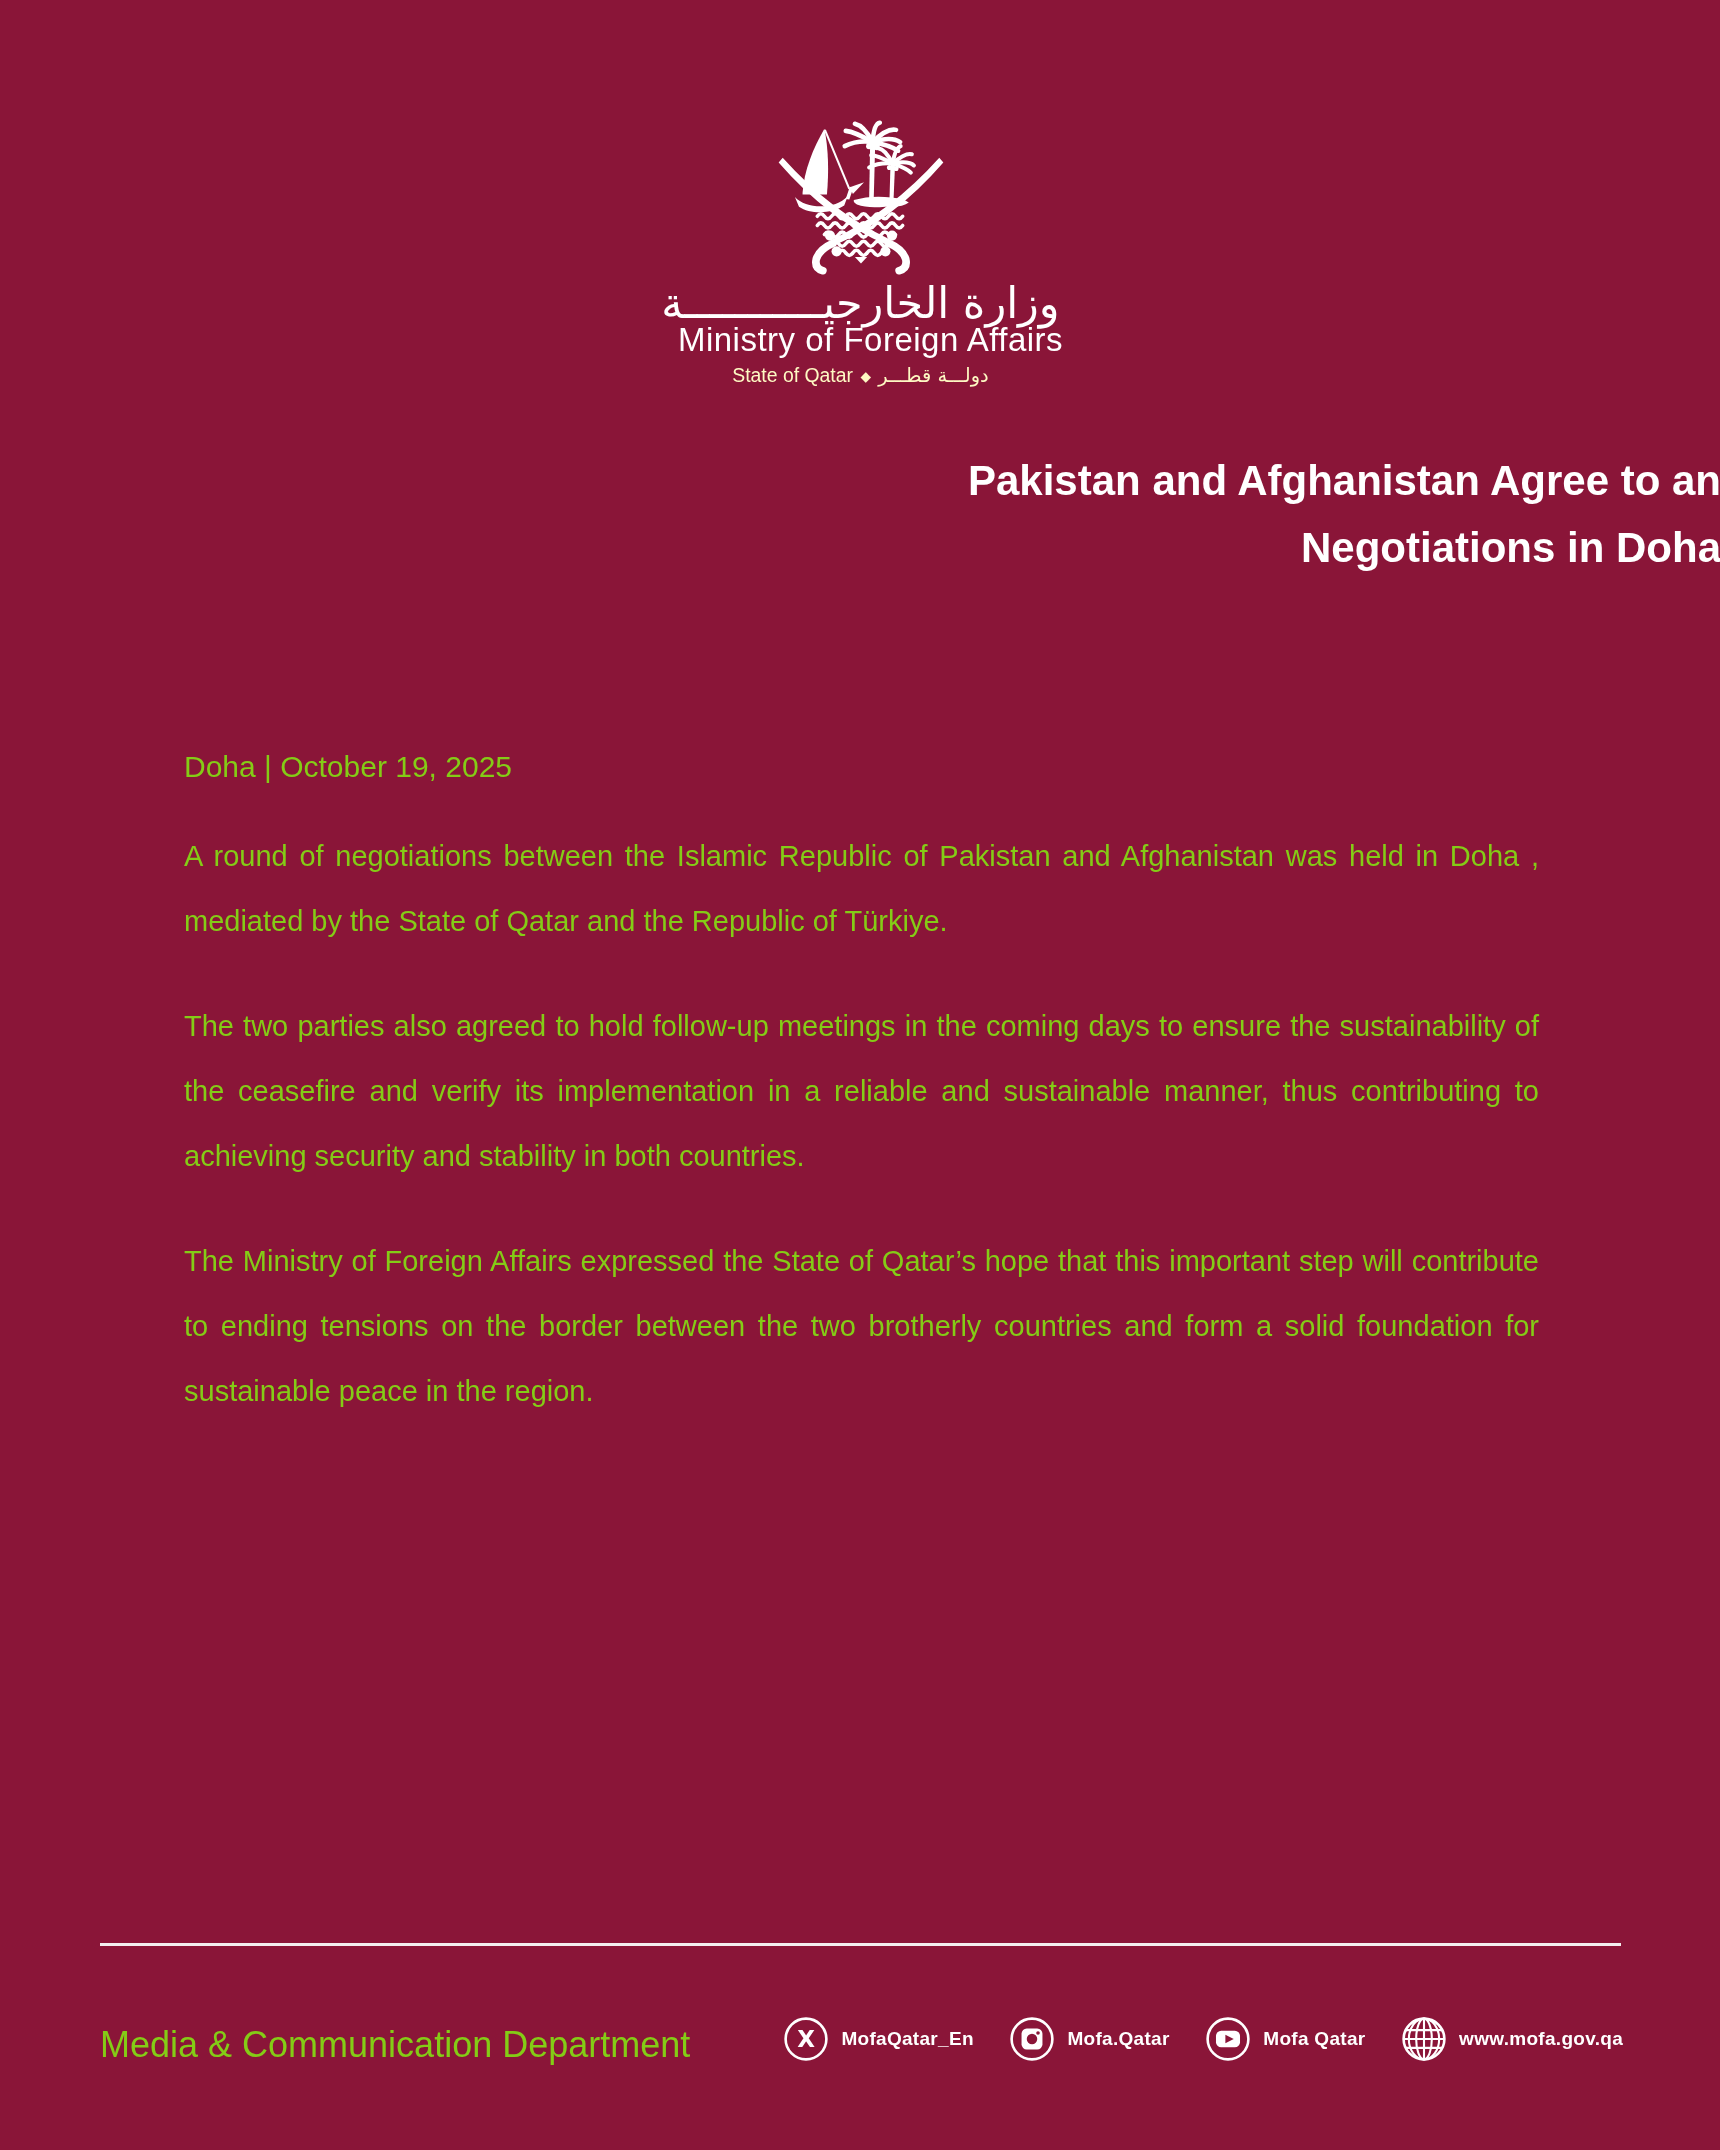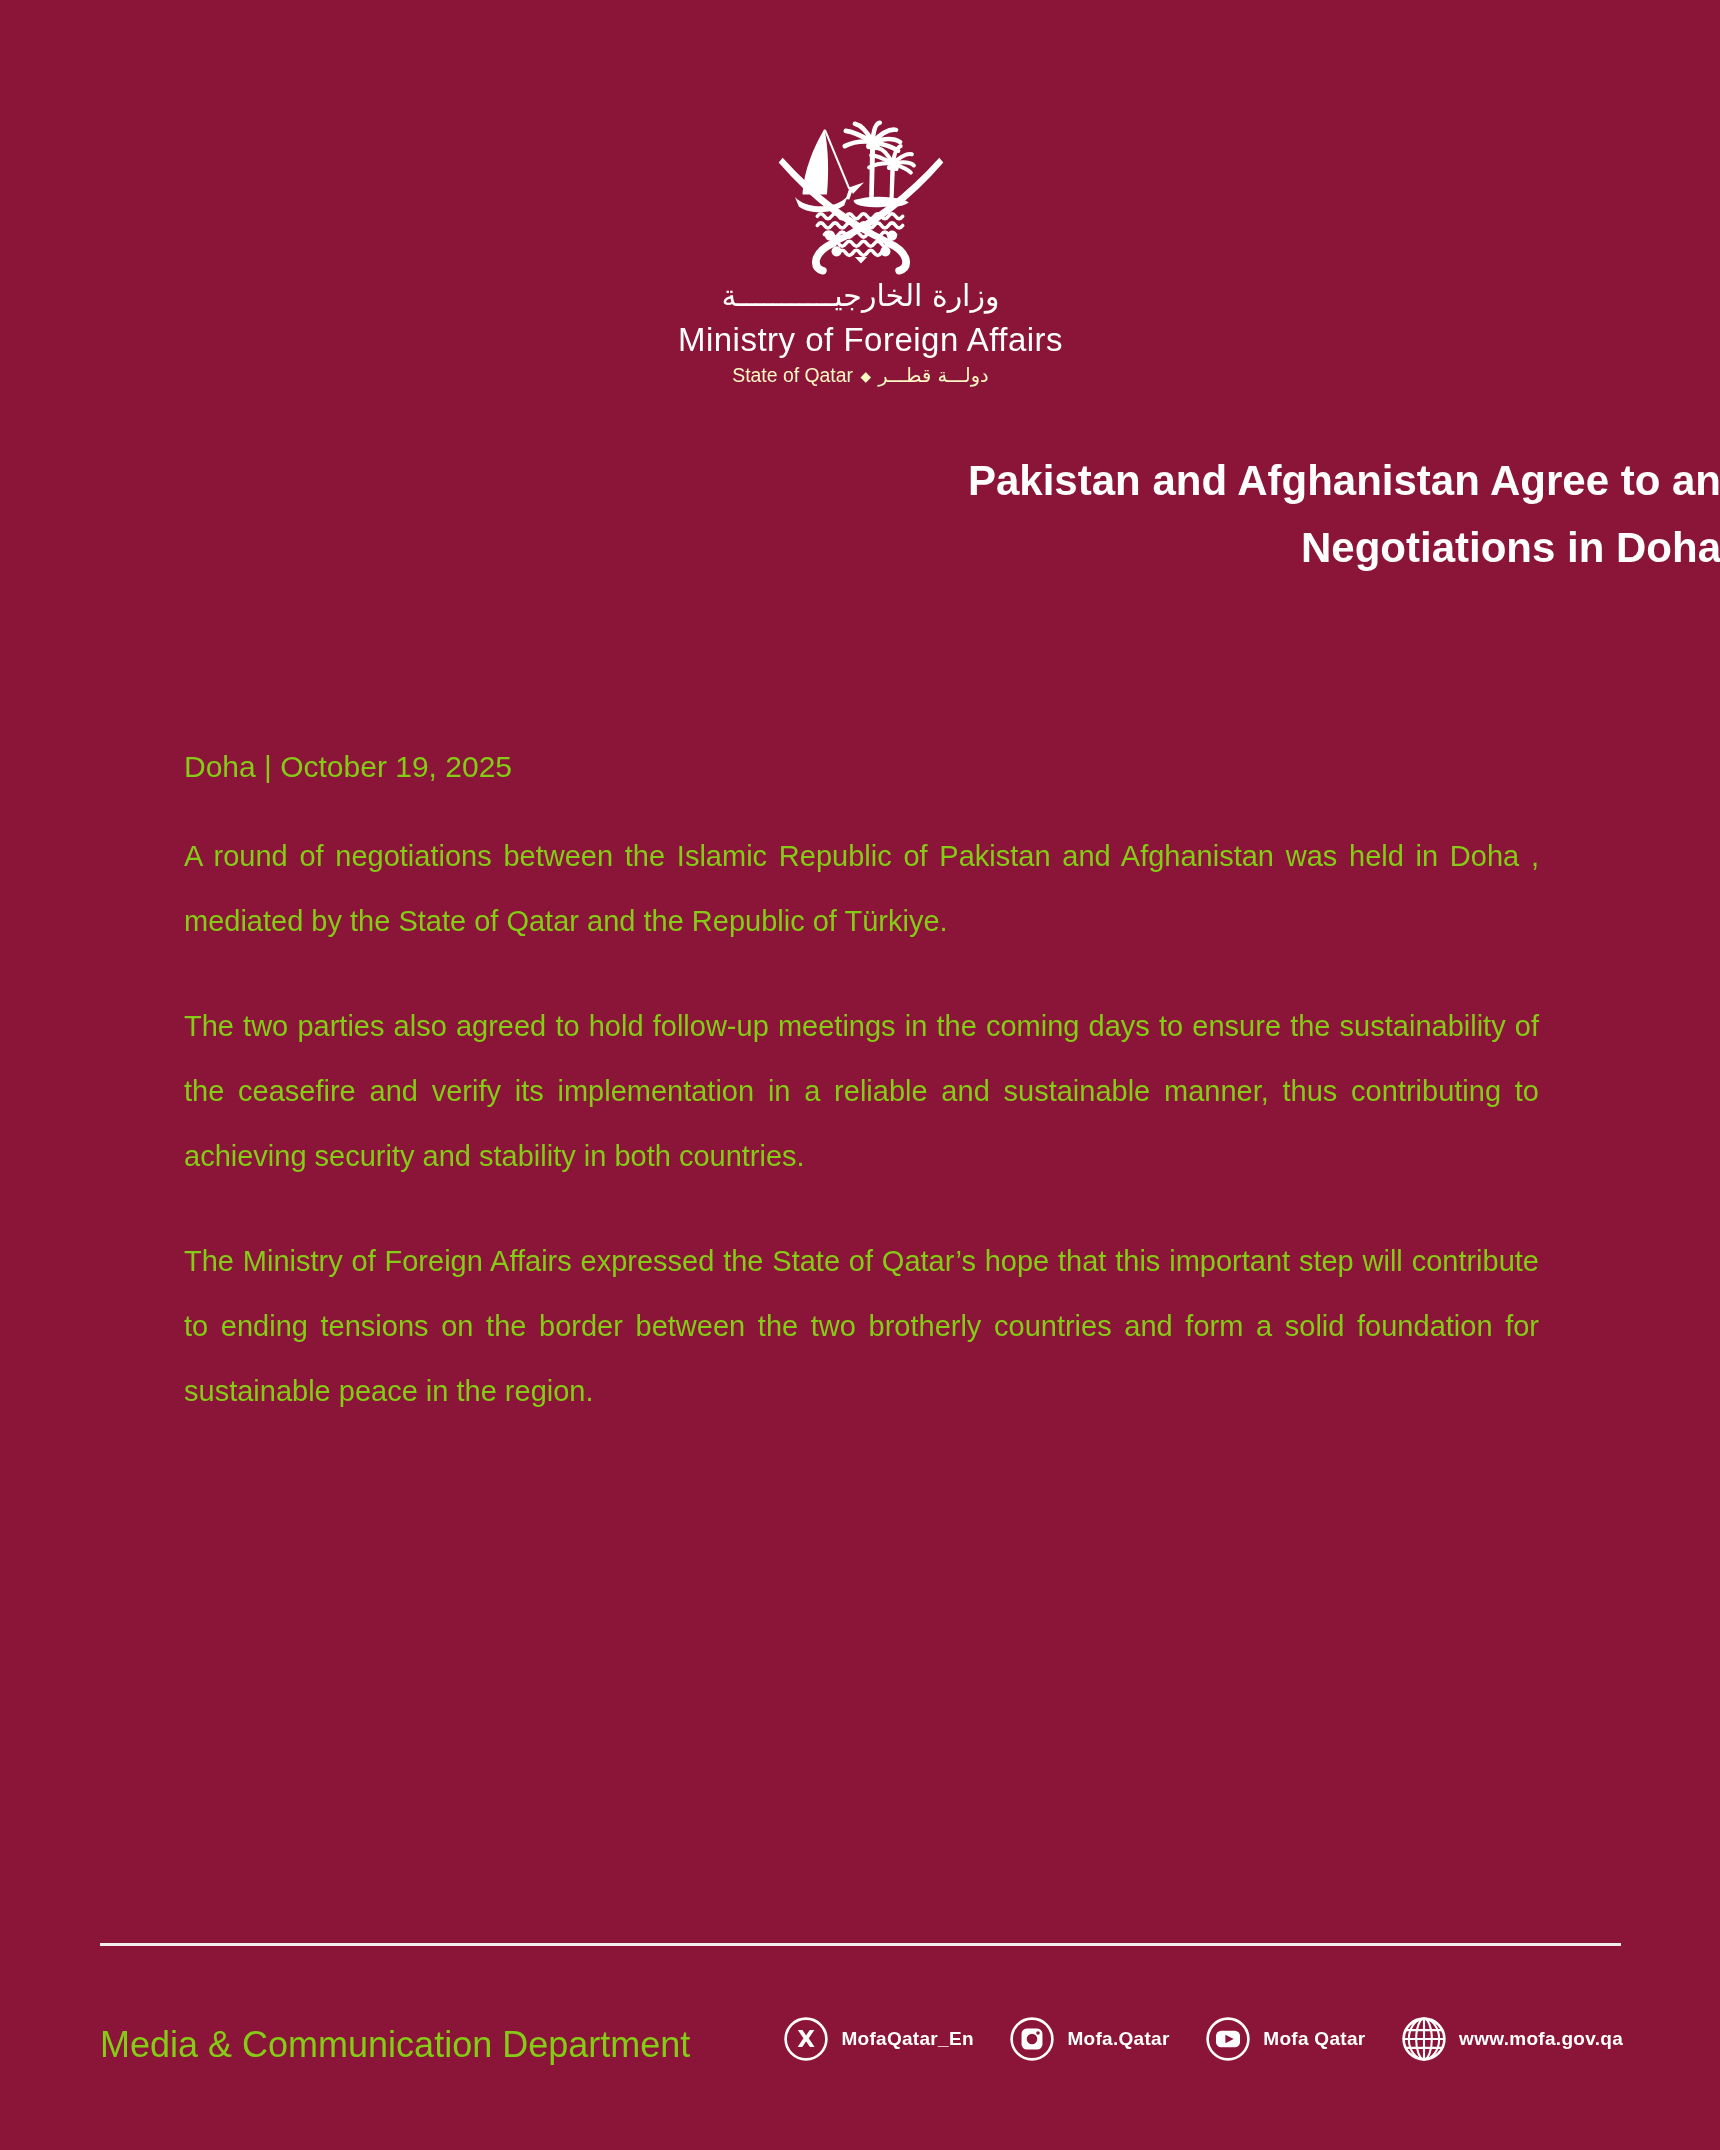--- a/index.html
+++ b/index.html
@@ -14,21 +14,21 @@
   }
   
   .emblem{
     position:absolute; top:120px; left:50%; transform:translateX(-50%);
     width:183px; height:158px;
   }
   .arabic-ministry{
     position:absolute; top:279px; left:0; right:0;
     text-align:center;
     font-family:"DejaVu Sans", sans-serif;
-    font-size:30px; line-height:1.12; font-weight:400;
+    font-size:43px; line-height:1.12; font-weight:400;
     color:#FFFFFF;
   }
   .ministry-en{
     position:absolute; top:320px; left:0; right:0;
     text-align:center;
     font-size:33px; line-height:1.22; font-weight:400;
     letter-spacing:0.5px;
     color:#FFFFFF;
     padding-left:20px;
   }

